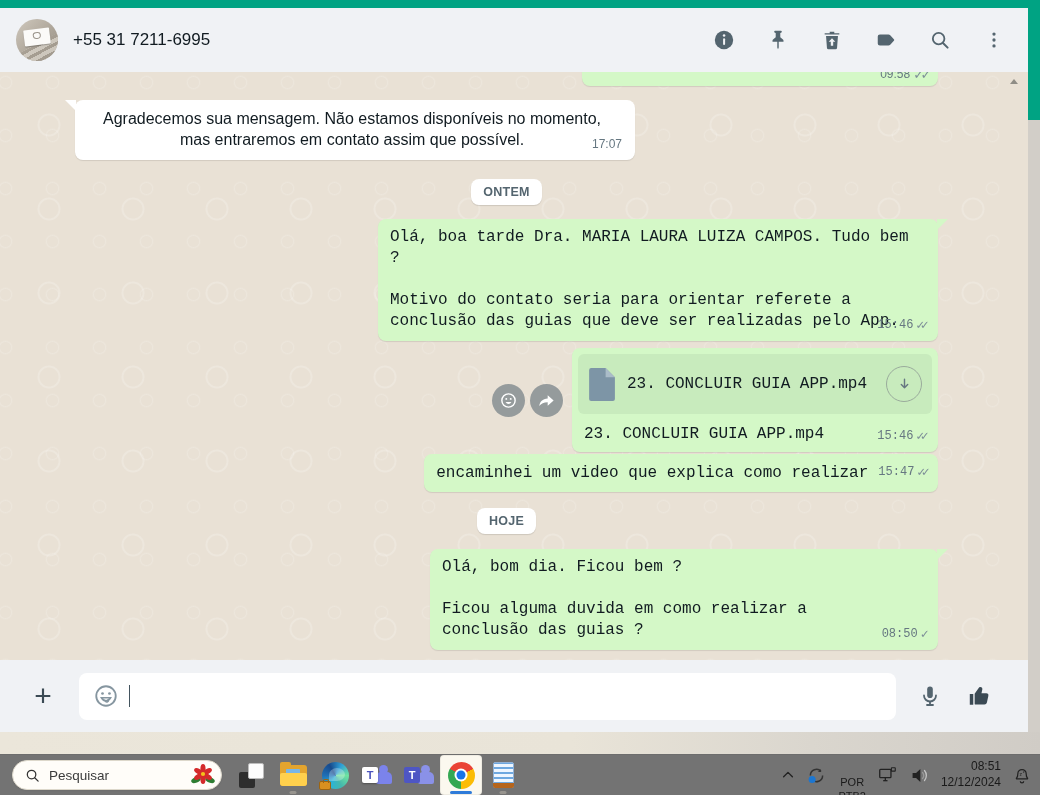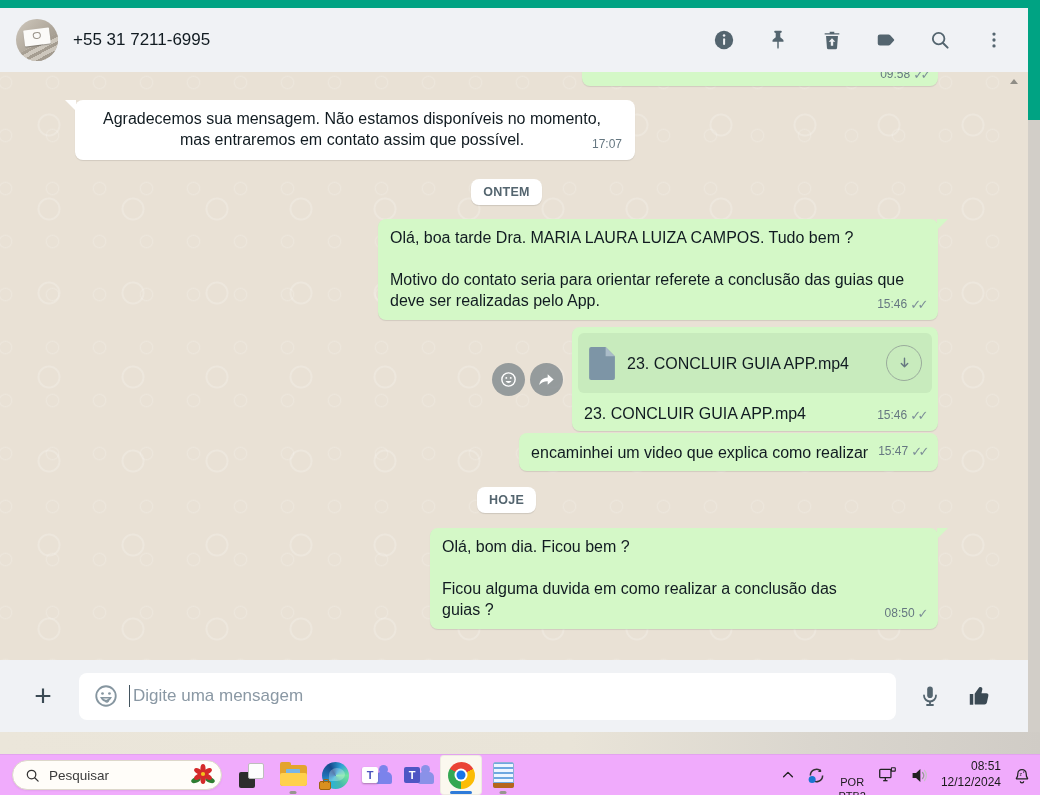--- a/index.html
+++ b/index.html
@@ -35,21 +35,21 @@
           background-size:84px 84px, 47px 53px;
           background-position:7px 11px, 29px 37px; }
   .msg-row { display:flex; position:relative; flex:none; }
   .row-in  { justify-content:flex-start; }
   .row-out { justify-content:flex-end; }
   .row-center { justify-content:center; }
 
   .bubble { position:relative; border-radius:8px; font-size:16px; line-height:21px; color:#111b21;
             box-shadow:0 1px 1px rgba(0,0,0,.10); padding:8px 12px; }
   .bubble.in  { background:#ffffff; }
-  .bubble.out { background:#d4f8c7; }
+  .bubble.out { background:#d4f8c7;font-family:Liberation Mono, monospace; }
   .tail { position:absolute; top:0; width:11px; height:11px; }
   .tail.right { right:-10px; background:#d4f8c7; clip-path:polygon(0 0,100% 0,0 100%); }
   .tail.left  { left:-10px;  background:#ffffff; clip-path:polygon(0 0,100% 0,100% 100%); }
 
   .meta { position:absolute; right:10px; bottom:5px; display:flex; align-items:center; gap:3px; font-size:12px; color:#667781; white-space:nowrap; padding-right:3px; }
   .ticks { font-size:13px; color:#7d8e98; letter-spacing:-3.5px; line-height:1; }
 
   .clipped-bubble { width:356px; height:30px; margin-top:-16px; background:#d4f8c7; border-radius:8px;
                     box-shadow:0 1px 1px rgba(0,0,0,.10); display:flex; justify-content:flex-end; align-items:flex-end; padding:0 10px 5px 10px; }
   .clipped-bubble .cmeta { display:flex; align-items:center; gap:3px; font-size:12px; color:#667781; }
@@ -83,21 +83,21 @@
   .emoji-btn { border:none; background:transparent; color:#8696a0; cursor:pointer; display:flex; margin-right:10px; }
   .caret { width:1px; height:22px; background:#43545e; margin-right:3px; }
   .placeholder { font-size:17px; color:#8a98a4; }
   .mic-btn, .thumb-btn { border:none; background:transparent; cursor:pointer; display:flex; align-items:center; justify-content:center; }
   .mic-btn { margin-left:22px; color:#54656f; }
   .thumb-btn { margin-left:24px; margin-right:36px; color:#3b4a54; }
 
   
   .desktop-gap { position:absolute; left:0; top:732px; width:1040px; height:22px;
                  background:linear-gradient(90deg,#ebe6da 0%,#e9e4d8 55%,#dad6ce 78%,#d0ccc6 100%); }
-  .taskbar { position:absolute; left:0; top:754px; width:1040px; height:41px; background:#f0abfc; border-top:1px solid rgba(0,0,0,.05);
+  .taskbar { position:absolute; left:0; top:754px; width:1040px; height:41px; background:#737373; border-top:1px solid rgba(0,0,0,.05);
              display:flex; align-items:center; padding:0 6px 0 12px; }
   .tb-search { width:210px; height:30px; border-radius:15px; background:#fffdf9; border:1px solid #ddd8cb; box-shadow:0 1px 2px rgba(0,0,0,.06);
                display:flex; align-items:center; gap:9px; padding:0 6px 0 12px; cursor:pointer; }
   .tb-search-label { flex:1; font-size:13.5px; color:#3b3b3b; }
   .tb-apps { display:flex; align-items:center; margin-left:8px; }
   .tb-app { width:42px; height:40px; position:relative; display:flex; align-items:center; justify-content:center; cursor:pointer; border-radius:4px; }
   .tb-app.active { background:#fbf8ef; box-shadow:inset 0 0 0 1px rgba(0,0,0,.05); }
   .run-dash { position:absolute; bottom:1px; left:50%; transform:translateX(-50%); width:7px; height:3px; border-radius:2px; background:#98958f; }
   .run-dash.wide { width:22px; background:#2f7bd9; }
 
@@ -314,21 +314,20 @@
         <button class="emoji-btn">
           <svg width="26" height="26" viewBox="0 0 24 24">
               <circle cx="12" cy="12" r="9" fill="none" stroke="#8696a0" stroke-width="1.7"></circle>
               <circle cx="8.8" cy="9.7" r="1.25" fill="#8696a0"></circle>
               <circle cx="15.2" cy="9.7" r="1.25" fill="#8696a0"></circle>
               <path d="M7.8 13.6c1.1 1.9 2.6 2.9 4.2 2.9s3.1-1 4.2-2.9z" fill="none" stroke="#8696a0" stroke-width="1.5" stroke-linecap="round"></path>
               <path d="M11.2 16.1c.3 1 1 1.6 1.9 1.4.8-.2 1.2-1 1-1.9" fill="none" stroke="#8696a0" stroke-width="1.4" stroke-linecap="round"></path>
             </svg>
         </button>
         <span class="caret"></span>
-        <span class="placeholder">Digite uma mensagem</span>
       </div>
       <button class="mic-btn">
         <svg width="24" height="24" viewBox="0 0 24 24">
             <rect x="9.2" y="2.5" width="5.6" height="11.5" rx="2.8" fill="#54656f"></rect>
             <path d="M6 11.5a6 6 0 0 0 12 0" fill="none" stroke="#54656f" stroke-width="1.8" stroke-linecap="round"></path>
             <line x1="12" y1="17.5" x2="12" y2="20.5" stroke="#54656f" stroke-width="1.8"></line>
             <line x1="9" y1="21" x2="15" y2="21" stroke="#54656f" stroke-width="1.8" stroke-linecap="round"></line>
           </svg>
       </button>
       <button class="thumb-btn">

